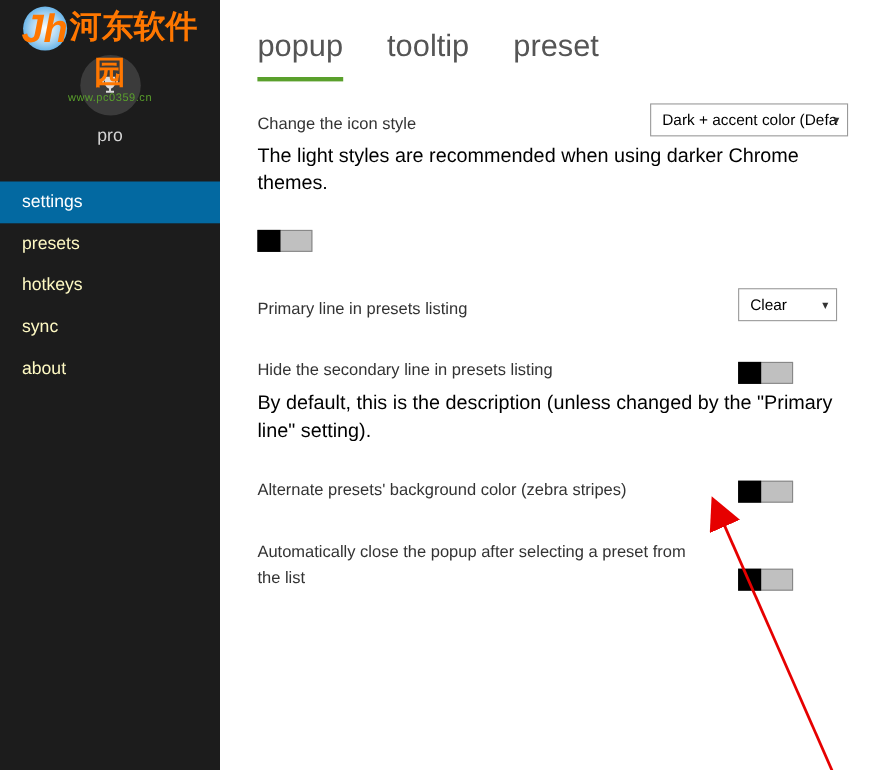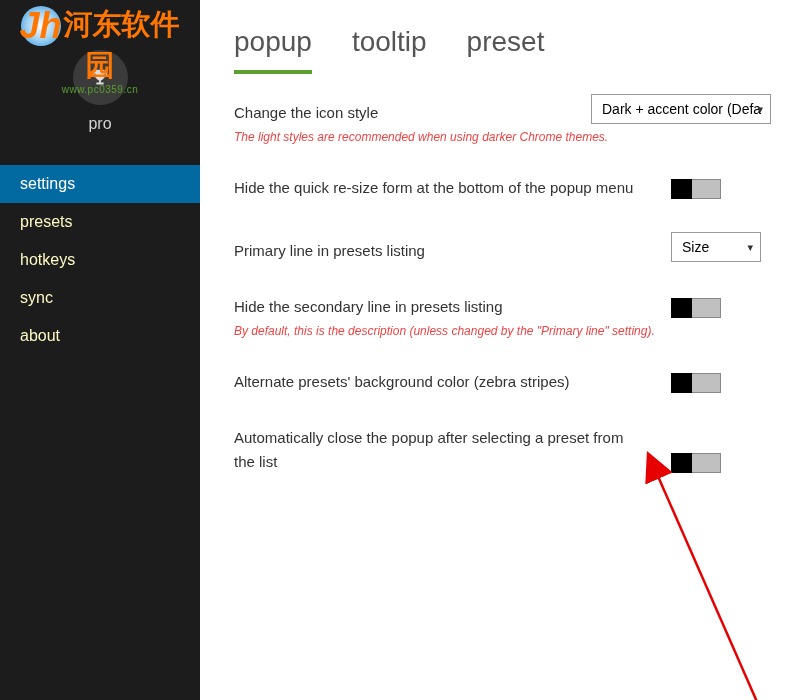--- a/index.html
+++ b/index.html
@@ -136,23 +136,22 @@
       color: #333;
       line-height: 1.55;
     }
     .setting-control {
       flex-shrink: 0;
       min-width: 100px;
       display: flex;
       justify-content: flex-start;
     }
     .setting-hint {
-      font-size: 12px;
-      color: #ef4444;
-      font-style: italic;
+      font-size: 18px;
+      color: #000000;
       margin-bottom: 30px;
       line-height: 1.4;
     }
     .setting-block {
       margin-bottom: 33px;
     }
     .setting-block.with-hint {
       margin-bottom: 0;
     }
     .setting-block.with-hint .setting-row {
@@ -258,36 +257,35 @@
         <div class="select-wrapper">
           <div class="select wide">Dark + accent color (Defa</div>
         </div>
       </div>
     </div>
     <div class="setting-hint">The light styles are recommended when using darker Chrome themes.</div>
   </div>
 
   <div class="setting-block">
     <div class="setting-row">
-      <div class="setting-label">Hide the quick re-size form at the bottom of the popup menu</div>
       <div class="setting-control">
         <div class="toggle">
             <div class="toggle-knob"></div>
           </div>
       </div>
     </div>
   </div>
 
 
   <div class="setting-block">
     <div class="setting-row">
       <div class="setting-label">Primary line in presets listing</div>
       <div class="setting-control">
         <div class="select-wrapper">
-          <div class="select mid">Size</div>
+          <div class="select mid">Clear</div>
         </div>
       </div>
     </div>
   </div>
 
   <div class="setting-block with-hint">
     <div class="setting-row">
       <div class="setting-label">Hide the secondary line in presets listing</div>
       <div class="setting-control">
         <div class="toggle">

